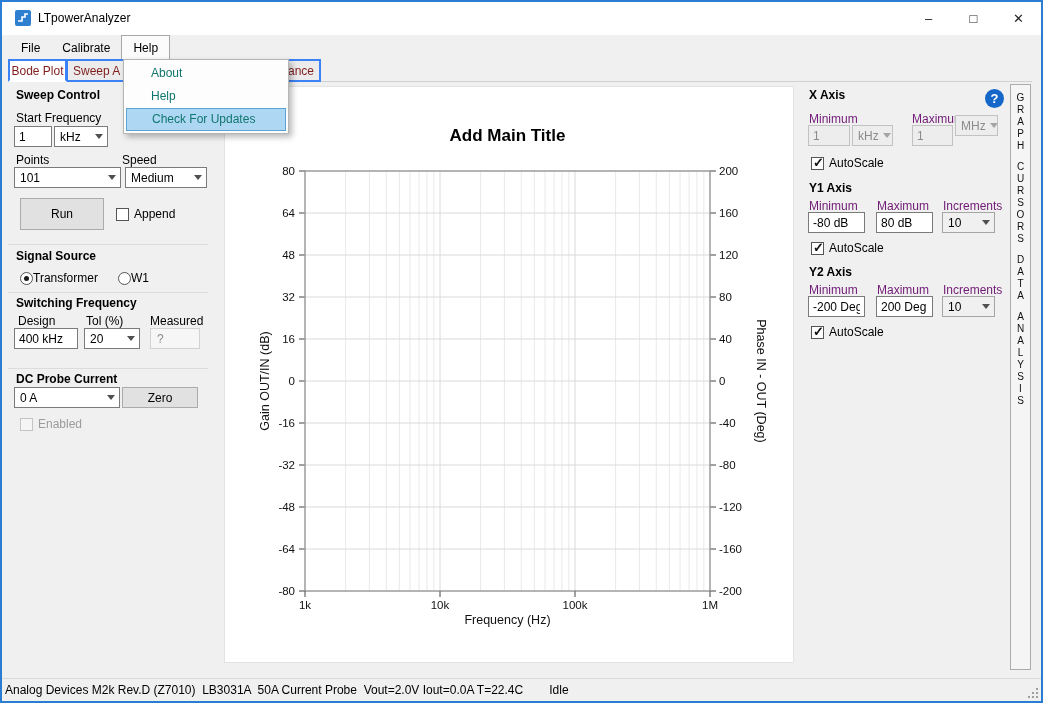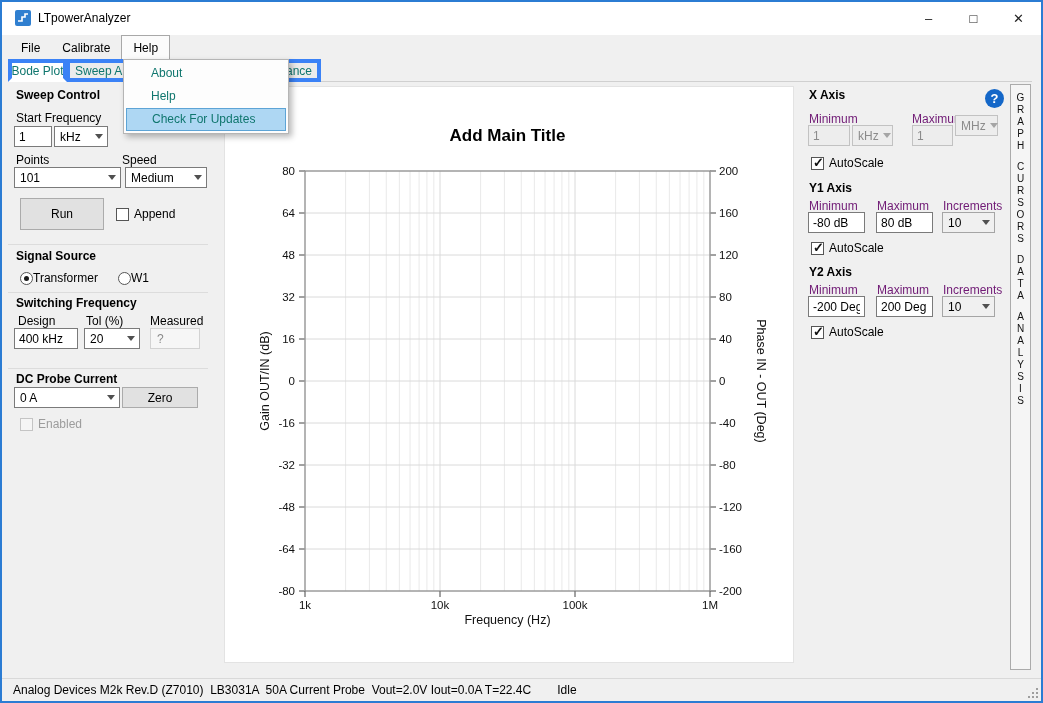--- a/index.html
+++ b/index.html
@@ -20,21 +20,21 @@
   .menu-item.open{background:#fbfbfb;border:1px solid #a8a8a8}
 
   
   .dropdown{position:absolute;left:121px;top:57px;width:166px;background:#fdfdfd;border:1px solid #b5b5b5;box-shadow:3px 3px 6px rgba(0,0,0,.28);padding:2px;z-index:50}
   .dd-item{height:23px;line-height:23px;padding-left:25px;font-size:12px;color:#0f766e}
   .dd-item.highlighted{background:#aed7f3;border:1px solid #5da4d6;line-height:21px}
 
   
   .tabline{position:absolute;left:6px;top:79px;width:1024px;height:1px;background:#d0d0d0;z-index:3}
   .tabstrip{position:absolute;left:6px;top:57px;height:23px;display:flex;z-index:5}
-  .tab{border:4px solid #3b82f6;background:#ececec;font-size:12px;display:flex;align-items:center;padding:0 5px;color:#0f766e;overflow:hidden;white-space:nowrap}
+  .tab{border:2px solid #3b82f6;background:#ececec;font-size:12px;display:flex;align-items:center;padding:0 5px;color:#7f1d1d;overflow:hidden;white-space:nowrap}
   .tab+.tab{margin-left:-1px}
   .tab.active{background:#fff;z-index:7;border-bottom-color:#fff}
 
   
   .hdr{position:absolute;font-size:12px;font-weight:bold;color:#000;white-space:nowrap}
   .lbl{position:absolute;font-size:12px;color:#000;white-space:nowrap}
   .glbl{position:absolute;font-size:12px;color:#701a75;white-space:nowrap}
   .hr{position:absolute;height:1px;background:#dcdcdc;left:0;width:200px}
   .tb{position:absolute;height:21px;border:1px solid #7a7a7a;background:#fff;font-size:12px;padding:0 4px;font-family:inherit;color:#000;outline:none}
   .tb.dis{background:#ededed;color:#8b8b8b;border-color:#c2c2c2}
@@ -57,21 +57,21 @@
 
   
   .leftpanel{position:absolute;left:6px;top:82px;width:210px;height:560px}
   .chartpanel{position:absolute;left:222px;top:84px;width:570px;height:577px;background:#fff;border:1px solid #e3e3e3}
   .rightpanel{position:absolute;left:801px;top:82px;width:205px;height:300px}
   .sidetabs{position:absolute;left:1008px;top:82px;width:21px;height:586px;background:#f5f5f5;border:1px solid #ababab;display:flex;flex-direction:column;align-items:center;padding-top:7px}
   .vword{writing-mode:vertical-lr;text-orientation:upright;font-size:10px;color:#111;letter-spacing:1px;margin-bottom:9px}
   svg{font-family:"Liberation Sans",sans-serif}
 
   
-  .statusbar{position:absolute;left:0;bottom:0;width:100%;height:23px;background:#f0f0f0;border-top:1px solid #d9d9d9;display:flex;align-items:center;padding-left:11px;font-size:12px;color:#000}
+  .statusbar{position:absolute;left:0;bottom:0;width:100%;height:23px;background:#f0f0f0;border-top:1px solid #d9d9d9;display:flex;align-items:center;padding-left:3px;font-size:12px;color:#000}
   .status-hw{white-space:pre}
   .status-state{margin-left:26px}
   .grip{position:absolute;right:2px;bottom:2px;width:13px;height:13px}
   .grip::after{content:"";position:absolute;right:1px;bottom:1px;width:2px;height:2px;background:#9e9e9e;box-shadow:-4px 0 0 #9e9e9e,-8px 0 0 #9e9e9e,0 -4px 0 #9e9e9e,0 -8px 0 #9e9e9e,-4px -4px 0 #9e9e9e}
 </style>
 </head>
 <body>
 
 <div class="window">
 

